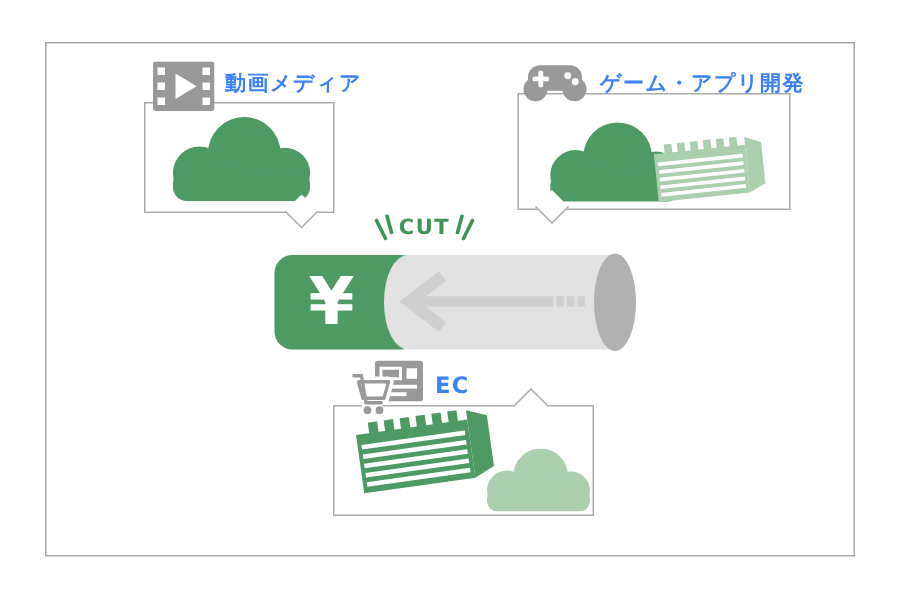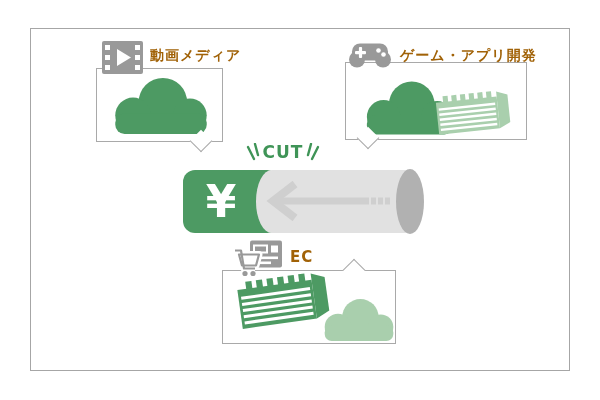--- a/index.html
+++ b/index.html
@@ -23,21 +23,21 @@
     position:absolute;width:15px;height:15px;background:#fff;z-index:5;
     transform:rotate(45deg);
   }
   .pointer-down{border-right:1.5px solid #a9a9a9;border-bottom:1.5px solid #a9a9a9;}
   .pointer-up{border-left:1.5px solid #a9a9a9;border-top:1.5px solid #a9a9a9;}
   .p1{left:193px;top:133px;}
   .p2{left:360px;top:130px;}
   .p3{left:346px;top:262px;}
   
   .tag-label{
-    position:absolute;color:#a16207;font-size:14px;font-weight:600;
+    position:absolute;color:#3b82f6;font-size:14px;font-weight:600;
     letter-spacing:1px;white-space:nowrap;z-index:6;
   }
   .l1{left:150px;top:47px;}
   .l2{left:400px;top:47px;font-family:Liberation Mono, monospace;}
   .l3{left:290px;top:248px;font-size:15px;text-align:center;}
   
   .icon{position:absolute;z-index:7;}
   .i1{left:102px;top:41px;}
   .i2{left:347px;top:39px;}
   .i3{left:234px;top:240px;}
@@ -69,21 +69,21 @@
   .yen{
     position:absolute;left:183px;top:170px;width:76px;height:63px;z-index:4;
     display:flex;align-items:center;justify-content:center;
     color:#ffffff;font-size:44px;font-weight:bold;line-height:1;
   }
   .cut-wrap{
     position:absolute;left:228px;top:141px;width:110px;height:22px;z-index:6;
     display:flex;align-items:center;justify-content:center;gap:3px;
   }
   .cut-text{
-    color:#3f9457;font-size:17px;font-weight:bold;letter-spacing:1px;line-height:1;
+    color:#3f9457;font-size:14px;font-weight:bold;letter-spacing:1px;line-height:1;
   }
 </style>
 </head>
 <body>
 
 <div class="frame"></div>
 
 <div class="bubble bubble1"></div>
 <div class="pointer pointer-down p1"></div>
 <span class="icon i1">

